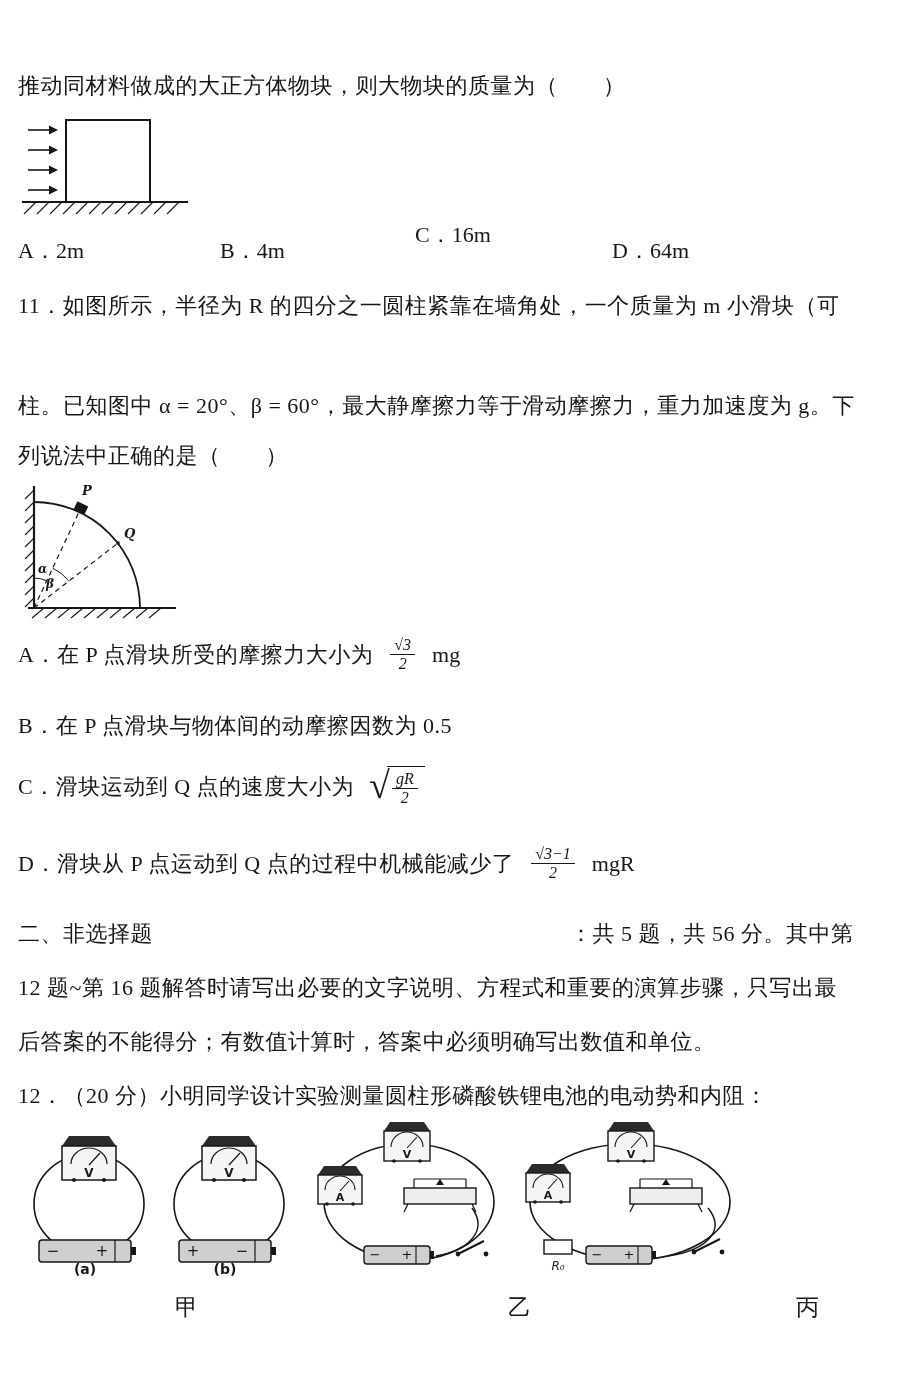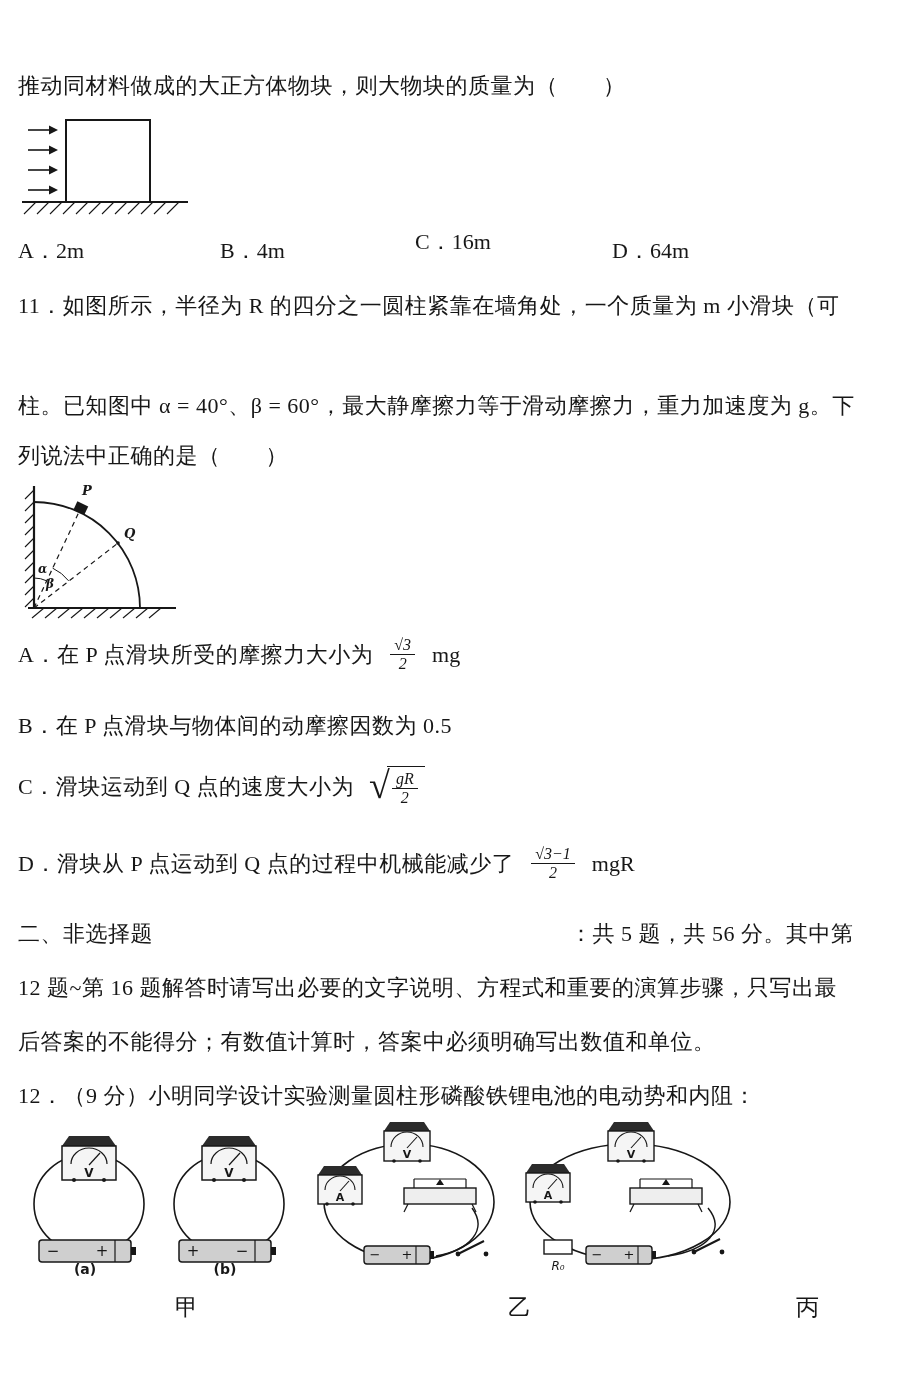--- a/index.html
+++ b/index.html
@@ -55,26 +55,26 @@
       <line x1="108" y1="104" x2="120" y2="92"></line>
         <line x1="121" y1="104" x2="133" y2="92"></line>
       <line x1="134" y1="104" x2="146" y2="92"></line>
         <line x1="147" y1="104" x2="159" y2="92"></line>
     </g>
   </svg>
 
   <div class="opts-row">
     <span style="left:18px;top:236px">A．2m</span>
     <span style="left:220px;top:236px">B．4m</span>
-    <span style="left:415px;top:227px">C．16m</span>
+    <span style="left:415px;top:220px">C．16m</span>
     <span style="left:612px;top:236px">D．64m</span>
   </div>
 
   <div class="t" style="left:18px;top:292px">11．如图所示，半径为 R 的四分之一圆柱紧靠在墙角处，一个质量为 m 小滑块（可</div>
-  <div class="t" style="left:18px;top:392px">柱。已知图中 α = 40°、β = 60°，最大静摩擦力等于滑动摩擦力，重力加速度为 g。下</div>
+  <div class="t" style="left:18px;top:392px">柱。已知图中 α = 20°、β = 60°，最大静摩擦力等于滑动摩擦力，重力加速度为 g。下</div>
   <div class="t" style="left:18px;top:442px">列说法中正确的是（　　）</div>
 
   <svg class="fig" style="left:18px;top:480px" width="165" height="142" viewBox="0 0 165 142">
     <line x1="16" y1="6" x2="16" y2="128" stroke="#171717" stroke-width="2.2"></line>
     <g stroke="#171717" stroke-width="1.1">
       <line x1="16" y1="10" x2="7" y2="19"></line>
         <line x1="16" y1="22" x2="7" y2="31"></line>
       <line x1="16" y1="34" x2="7" y2="43"></line>
         <line x1="16" y1="46" x2="7" y2="55"></line>
       <line x1="16" y1="58" x2="7" y2="67"></line>
@@ -143,21 +143,21 @@
         <span class="fd">2</span>
       </span>
     <span class="mi">mgR</span>
   </div>
 
   <div class="t" style="left:18px;top:920px">二、非选择题</div>
   <div class="t" style="left:570px;top:920px">：共 5 题，共 56 分。其中第</div>
   <div class="t" style="left:18px;top:974px">12 题~第 16 题解答时请写出必要的文字说明、方程式和重要的演算步骤，只写出最</div>
   <div class="t" style="left:18px;top:1028px">后答案的不能得分；有数值计算时，答案中必须明确写出数值和单位。</div>
 
-  <div class="t" style="left:18px;top:1082px">12．（9 分）小明同学设计实验测量圆柱形磷酸铁锂电池的电动势和内阻：</div>
+  <div class="t" style="left:18px;top:1082px">12．（20 分）小明同学设计实验测量圆柱形磷酸铁锂电池的电动势和内阻：</div>
 
   <svg class="fig" style="left:25px;top:1122px" width="130" height="155" viewBox="0 0 130 155">
     <ellipse cx="64" cy="82" rx="55" ry="50" fill="none" stroke="#171717" stroke-width="1.6"></ellipse>
     <g transform="translate(37,14)">
       <polygon points="0,10 54,10 47,0 7,0" fill="#2b2b2b"></polygon>
       <rect x="0" y="10" width="54" height="34" fill="#f5f5f5" stroke="#171717" stroke-width="1.5"></rect>
       <path d="M 9 28 A 18 16 0 0 1 45 28" fill="none" stroke="#171717" stroke-width="1.2"></path>
       <line x1="27" y1="29" x2="38" y2="17" stroke="#171717" stroke-width="1.2"></line>
       <text x="27" y="41" font-size="12" font-weight="bold" text-anchor="middle">V</text>
       <circle cx="12" cy="44" r="2" fill="#171717"></circle>

